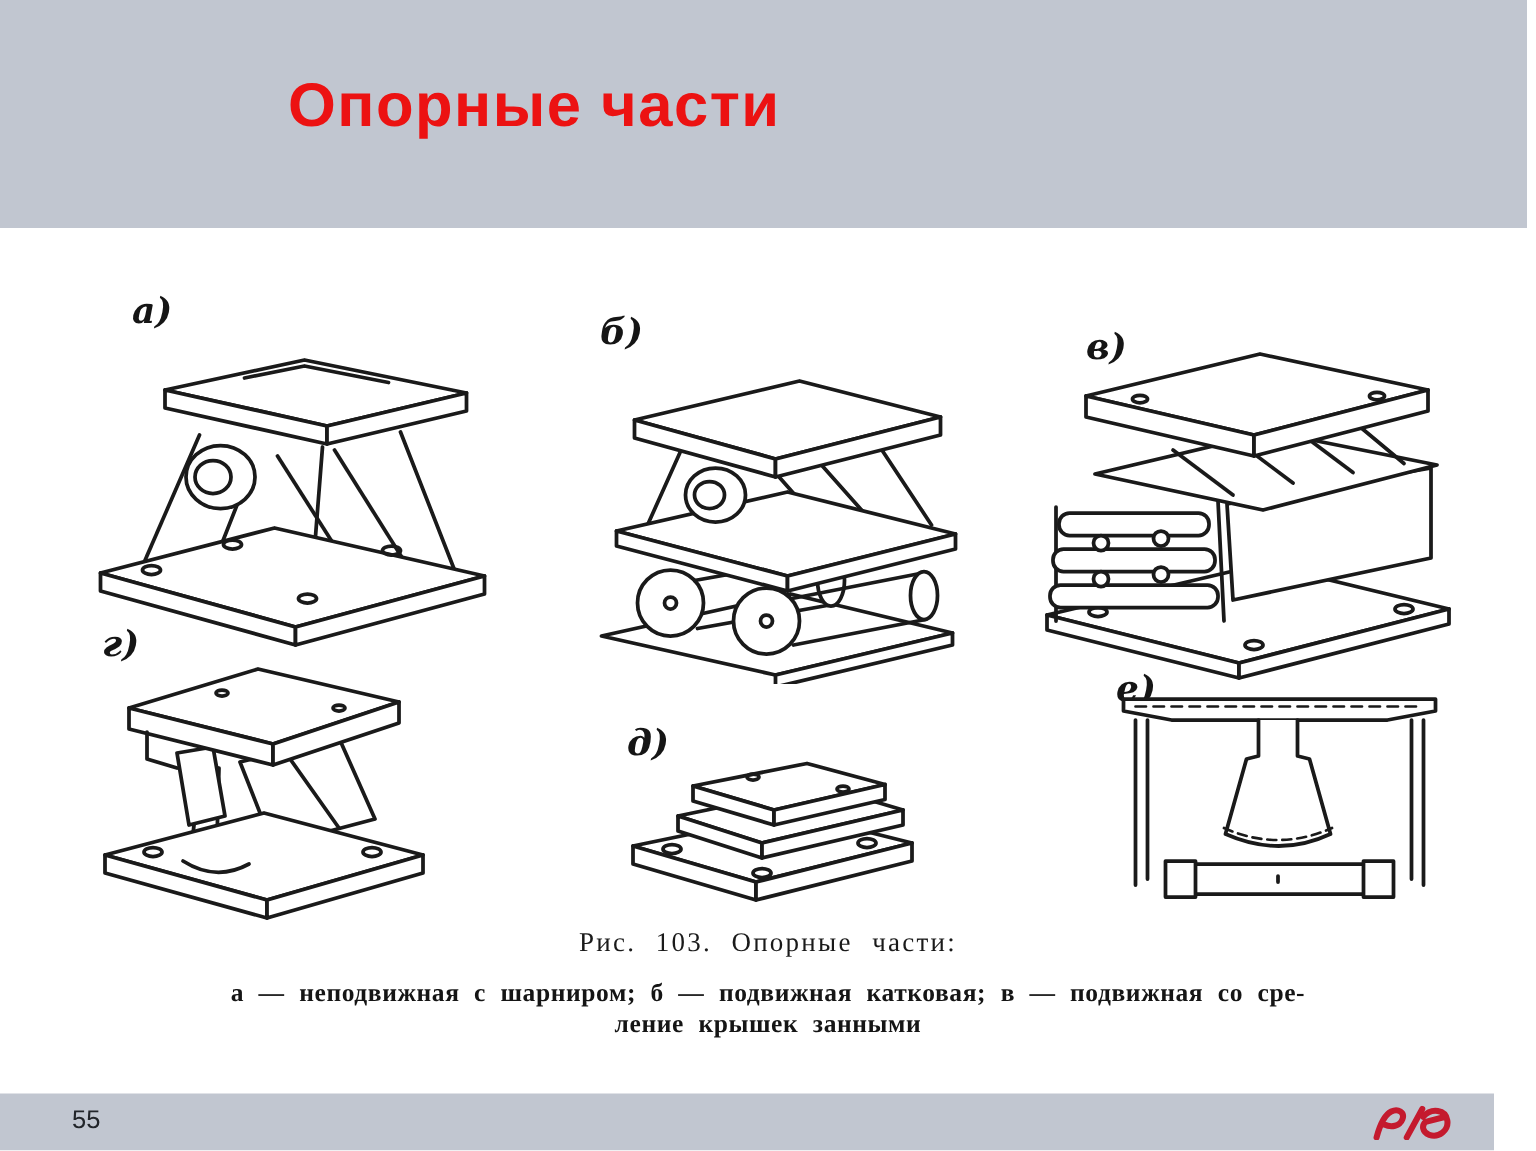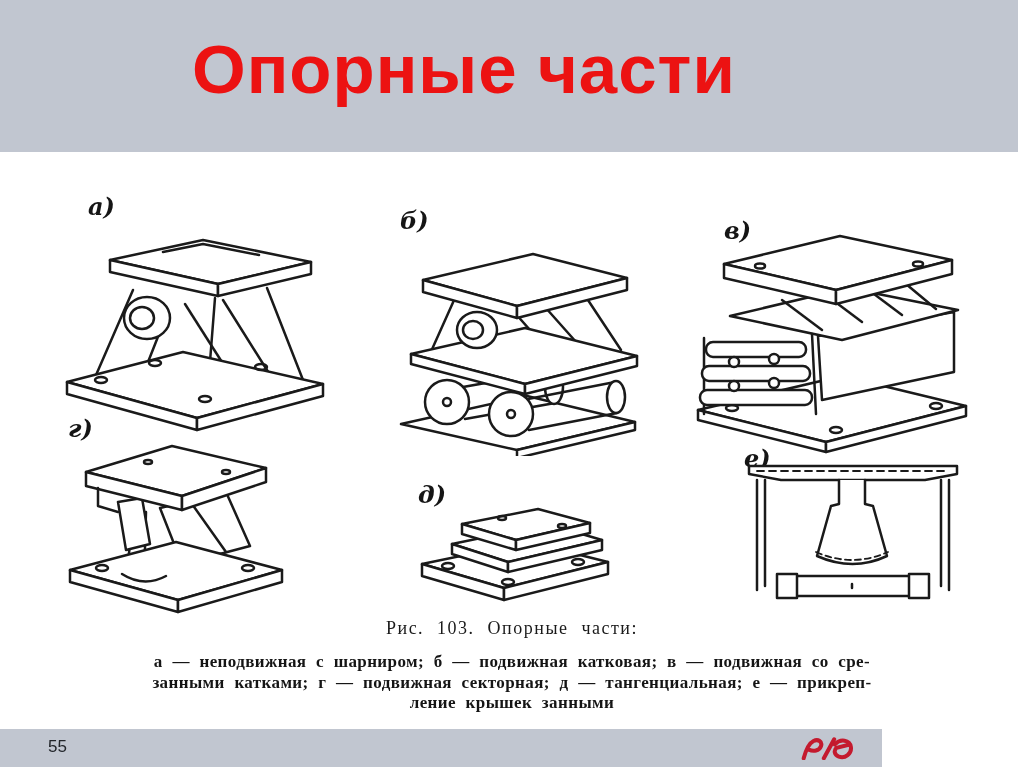--- a/index.html
+++ b/index.html
@@ -9,21 +9,21 @@
     font-family:"Liberation Sans", sans-serif;
   }
   
   .header-band{
     position:absolute;left:0;top:0;right:6px;height:152px;
     background:#c1c6d0;
   }
   .slide-title{
     position:absolute;left:192px;top:40px;
     font-family:"Liberation Sans", sans-serif;
-    font-weight:bold;font-size:69px;line-height:60px;
+    font-weight:bold;font-size:41px;line-height:60px;
     color:#ec1212;letter-spacing:1px;white-space:nowrap;
   }
   
   .content-area{
     position:absolute;left:0;top:152px;width:1024px;height:577px;
     background:#ffffff;
   }
   .fig-label{
     position:absolute;
     font-family:"DejaVu Serif", serif;
@@ -40,21 +40,21 @@
   .legend{
     position:absolute;left:0;right:0;top:500px;
     text-align:center;
     font-family:"Liberation Serif", serif;
     font-weight:bold;font-size:17px;line-height:20.5px;color:#151515;
     letter-spacing:0.4px;
   }
   .legend .lg-line{word-spacing:5px;white-space:nowrap;}
   
   .footer-band{
-    position:absolute;left:0;bottom:0;width:882px;height:38px;
+    position:absolute;left:0;bottom:0;width:996px;height:38px;
     background:#c1c6d0;
   }
   .page-number{
     position:absolute;left:48px;top:8px;
     font-size:17px;color:#22252a;
   }
   .rzd-logo{
     position:absolute;right:20px;top:8px;width:66px;height:23px;
   }
   svg.sketch{display:block;}
@@ -271,21 +271,20 @@
           <rect x="174" y="126" width="20" height="24"></rect>
         </g>
         <line x1="117" y1="136" x2="117" y2="140"></line>
       </g>
     </svg>
   </div>
 
   <div class="caption">Рис. 103. Опорные части:</div>
   <div class="legend">
     <div class="lg-line">а — неподвижная с шарниром; б — подвижная катковая; в — подвижная со сре-</div>
-    <div class="lg-line">занными катками; г — подвижная секторная; д — тангенциальная; е — прикреп-</div>
     <div class="lg-line">ление крышек занными</div>
   </div>
 </div>
 
 <div class="footer-band">
   <div class="page-number">55</div>
   <div class="rzd-logo">
     <svg width="66" height="23" viewBox="0 0 100 40">
       <g stroke="#c41a2e" stroke-width="7" fill="none" stroke-linecap="round" stroke-linejoin="round">
         <path d="M6,37 C10,22 15,11 23,7 C31,3 39,8 36,16 C33,24 23,26 15,22"></path>

